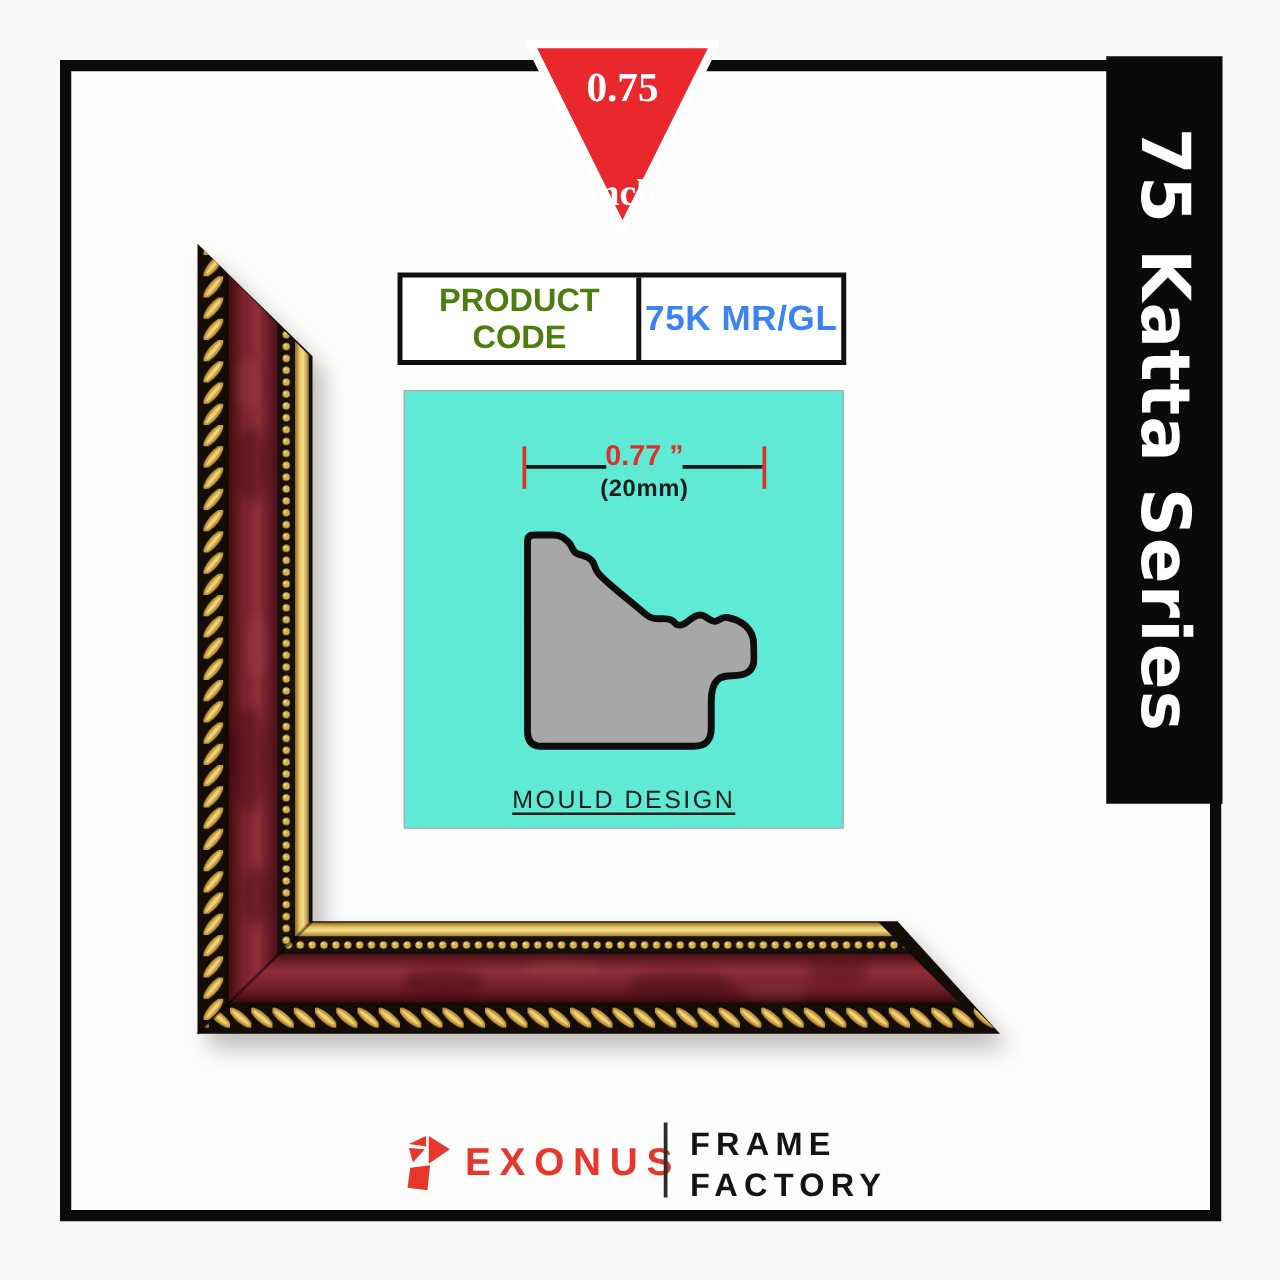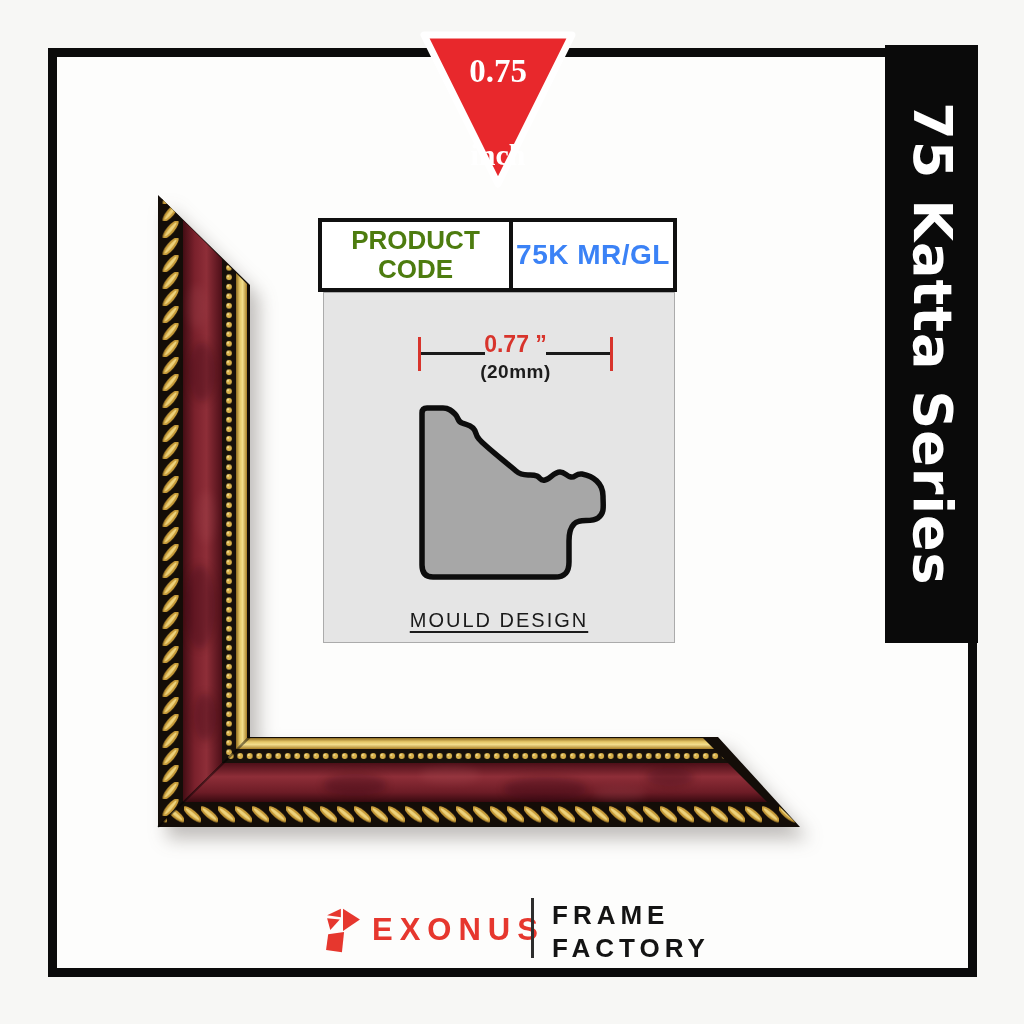--- a/index.html
+++ b/index.html
@@ -27,22 +27,22 @@
   
   .product-code{position:absolute;left:318px;top:218px;width:359px;height:74px;
     border:4px solid #101010;box-sizing:border-box;display:flex;background:#fff;}
   .pc-label{flex:0 0 191px;border-right:4px solid #101010;box-sizing:border-box;
     display:flex;align-items:center;justify-content:center;text-align:center;
     font-size:26px;font-weight:800;line-height:1.1;color:#4d7c0f;padding:0 14px;}
   .pc-value{flex:1;display:flex;align-items:center;justify-content:center;
     font-size:28px;font-weight:800;color:#3b82f6;letter-spacing:.5px;white-space:nowrap;}
 
   
-  .mould-box{position:absolute;left:323px;top:292px;width:352px;height:351px;
-    border:1px solid #ababab;box-sizing:border-box;background:#e5e5e5;}
+  .mould-box{position:absolute;left:323px;top:312px;width:352px;height:351px;
+    border:1px solid #ababab;box-sizing:border-box;background:#5eead4;}
   .dim{position:absolute;left:94px;top:44px;width:195px;height:58px;}
   .dim .tick{position:absolute;top:0;width:3px;height:34px;background:#d8342c;}
   .dim .tick.left{left:0;} .dim .tick.right{right:0;}
   .dim .seg{position:absolute;top:15px;height:3px;background:#1a1a1a;}
   .dim .seg.left{left:3px;width:64px;} .dim .seg.right{right:3px;width:64px;}
   .dim .inches{position:absolute;top:-6px;left:0;width:100%;text-align:center;
     color:#d8342c;font-size:23px;font-weight:800;}
   .dim .mm{position:absolute;top:24px;left:0;width:100%;text-align:center;
     color:#1c1c1c;font-size:19px;font-weight:700;letter-spacing:.5px;}
   .mould-svg{position:absolute;left:92px;top:108px;}

